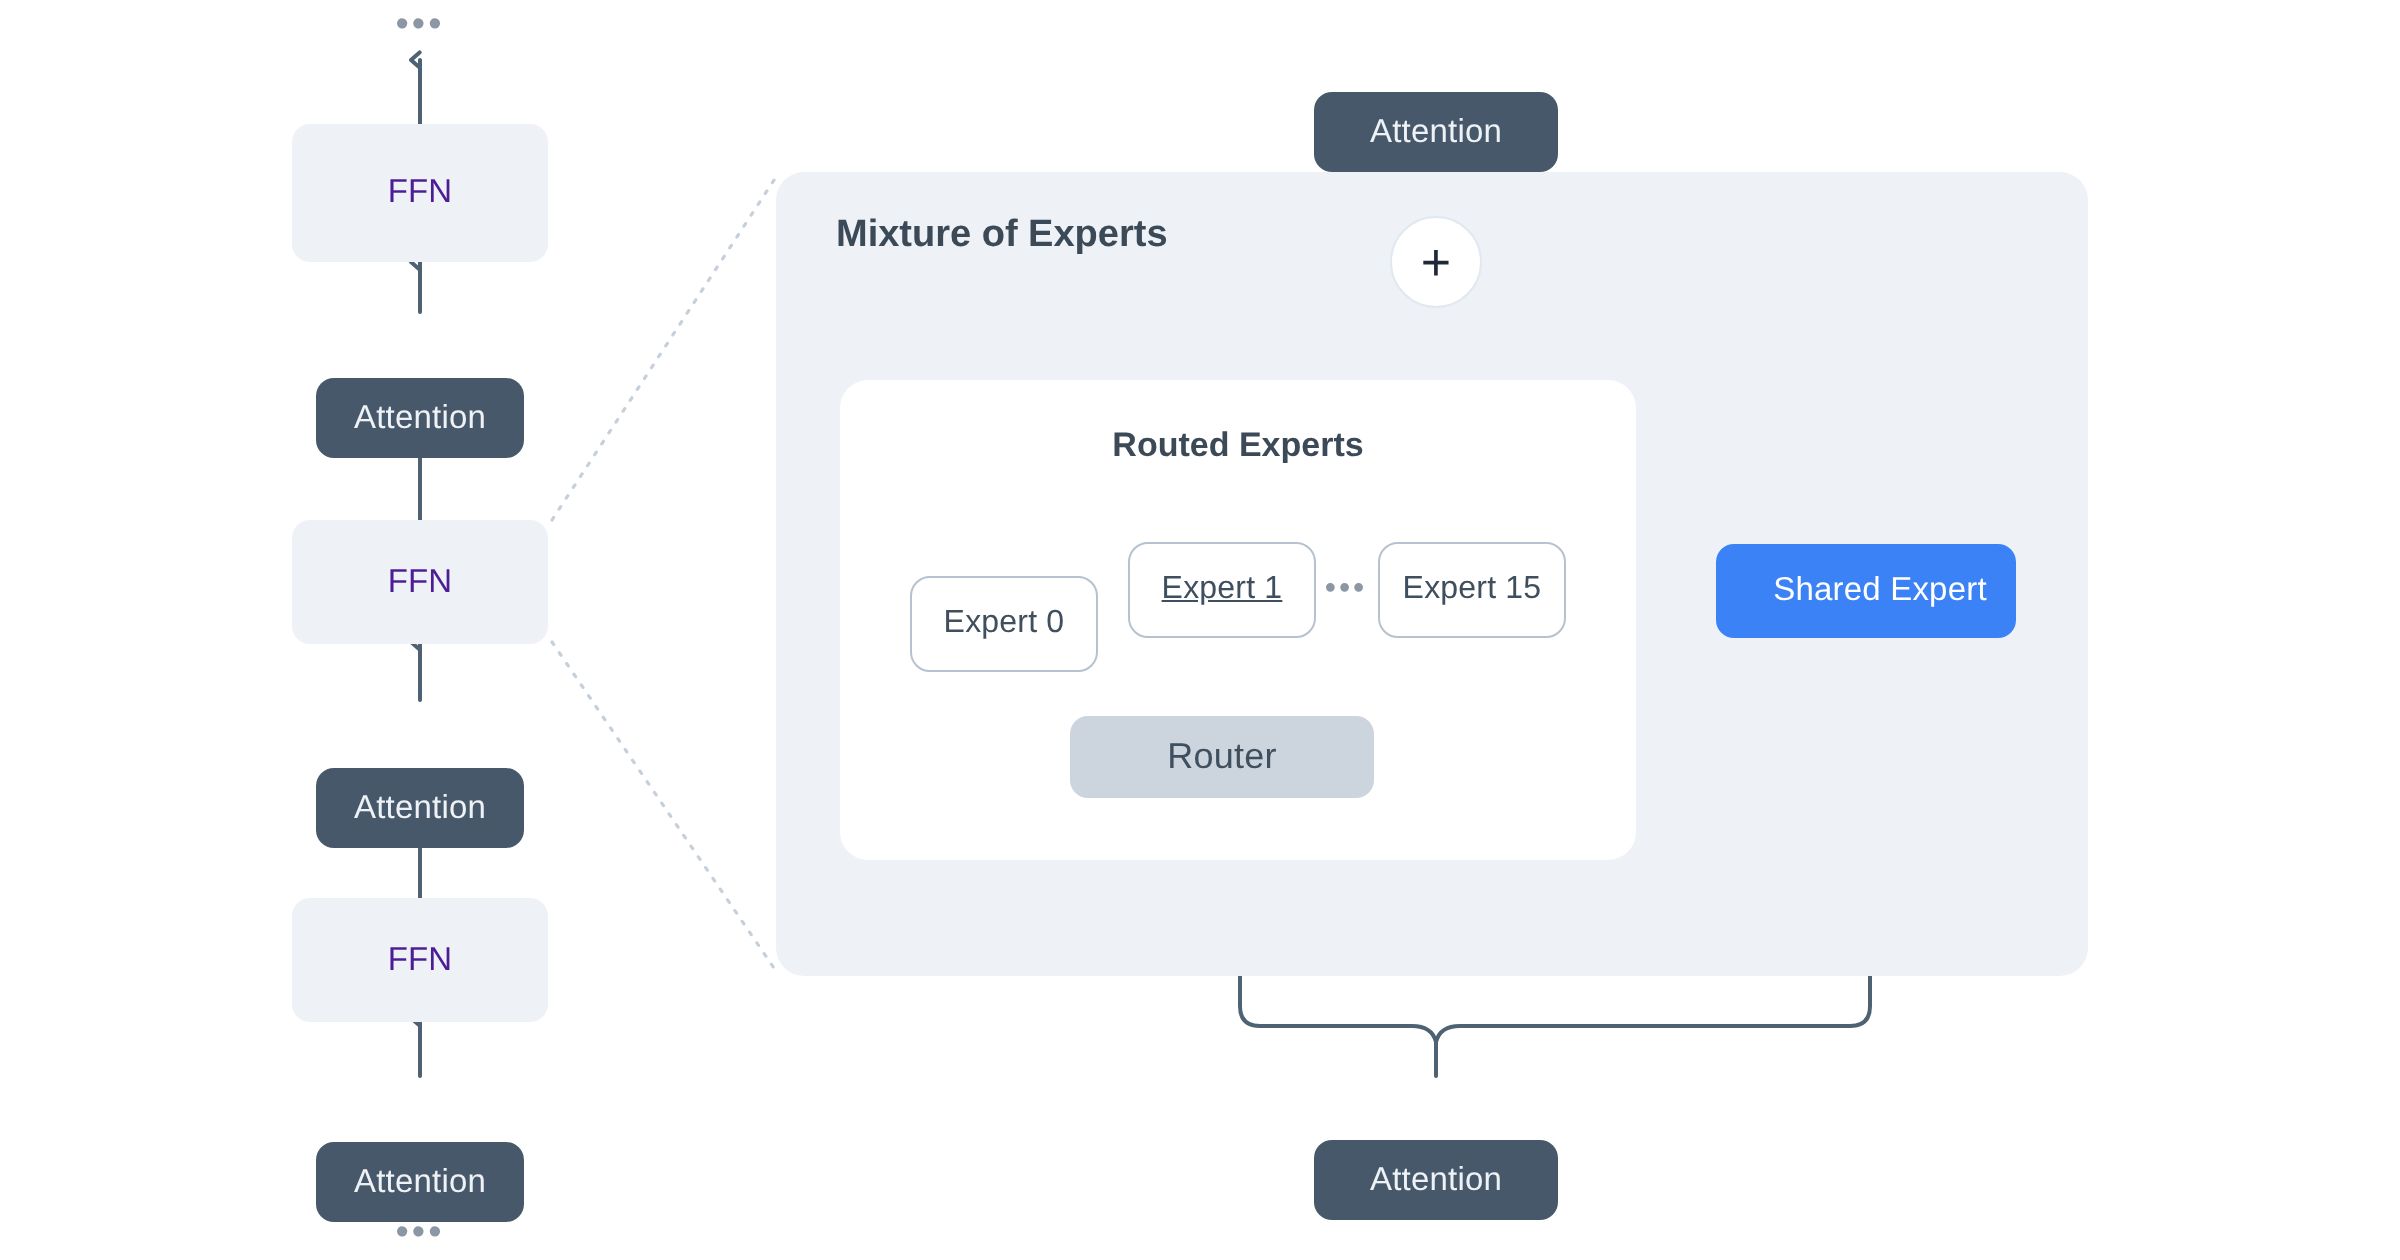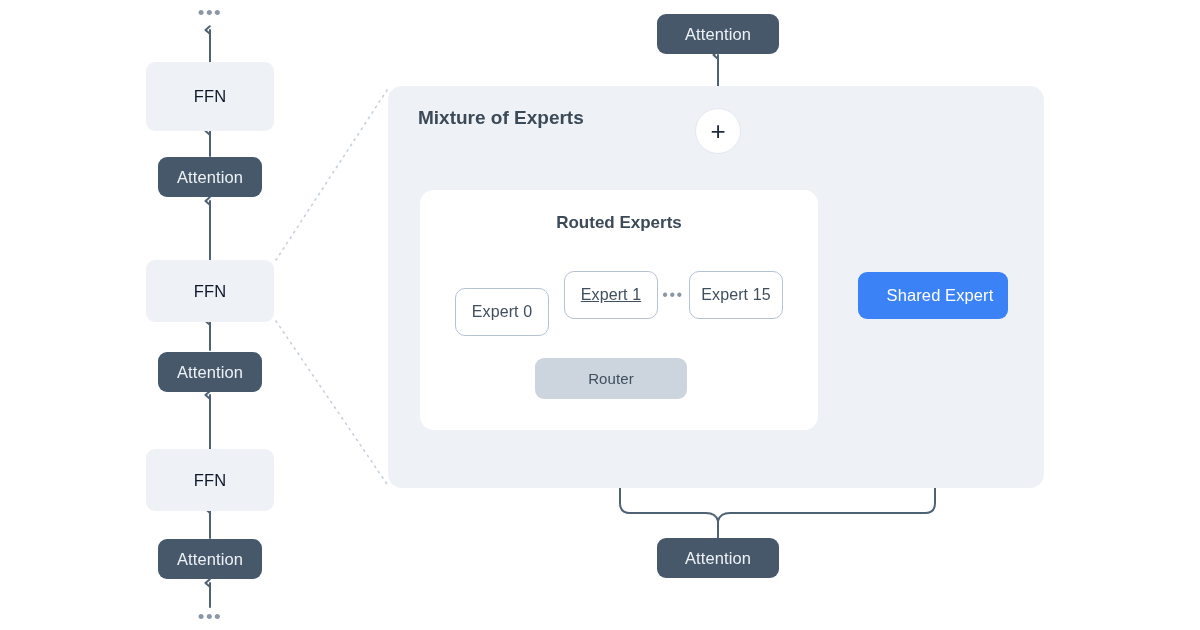--- a/index.html
+++ b/index.html
@@ -29,42 +29,43 @@
     text-align: center;
     white-space: nowrap;
     letter-spacing: 0.1px;
   }
 
   .node-attention {
     background: #46586a;
     color: #eef2f6;
     border-radius: 9px;
     font-size: 16.5px;
+    margin-top: 32px;
   }
 
   .node-ffn {
     background: #eef2f6;
-    color: #0f172a;
+    color: #4c1d95;
     border-radius: 9px;
     font-size: 16.5px;
   }
 
   .node-expert {
     background: #ffffff;
     color: #3f4f5e;
     border: 1.6px solid #b6c2cf;
     border-radius: 10px;
     font-size: 16px;
   }
 
   .node-router {
     background: #ccd4de;
     color: #3f4f5e;
     border-radius: 9px;
-    font-size: 15px;
+    font-size: 18px;
   }
 
   .node-shared {
     background: #3b82f6;
     color: #ffffff;
     border-radius: 9px;
     font-size: 16.5px;
     padding-left: 14px;
   }
 

